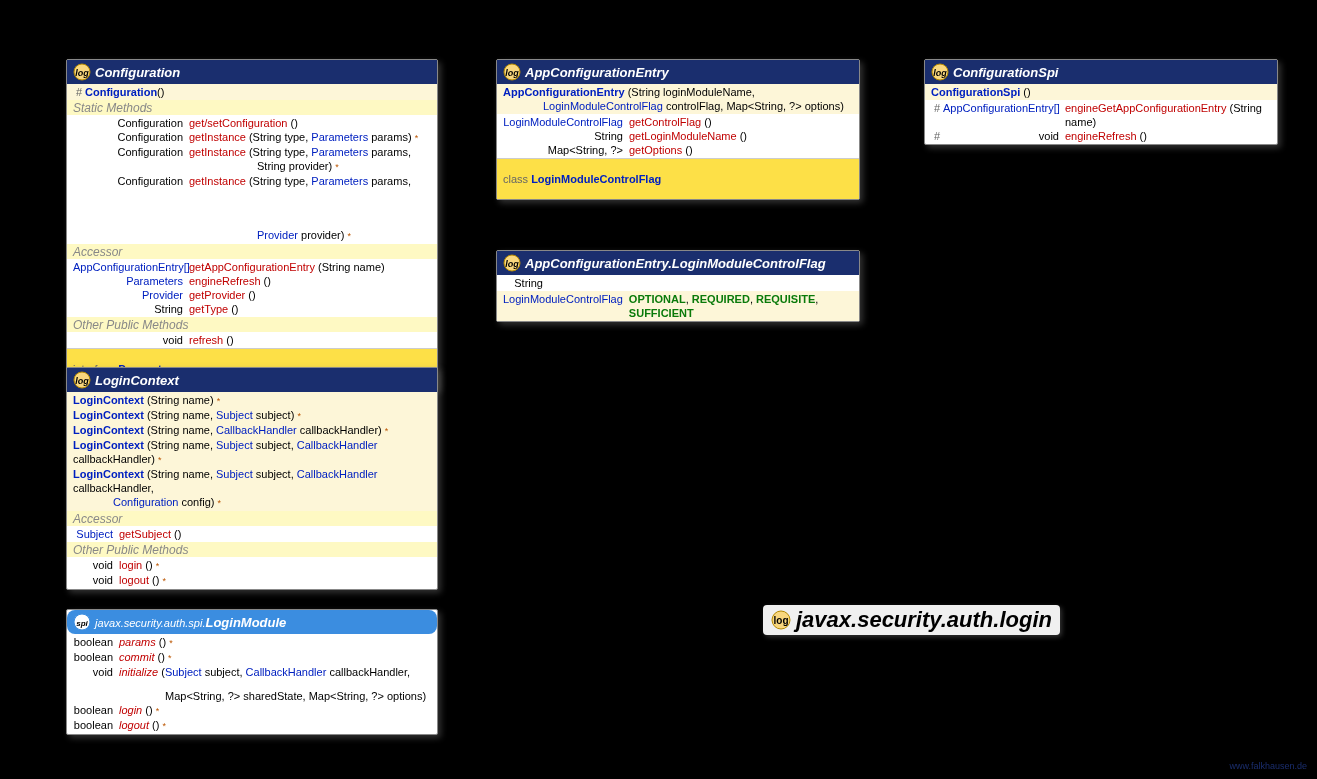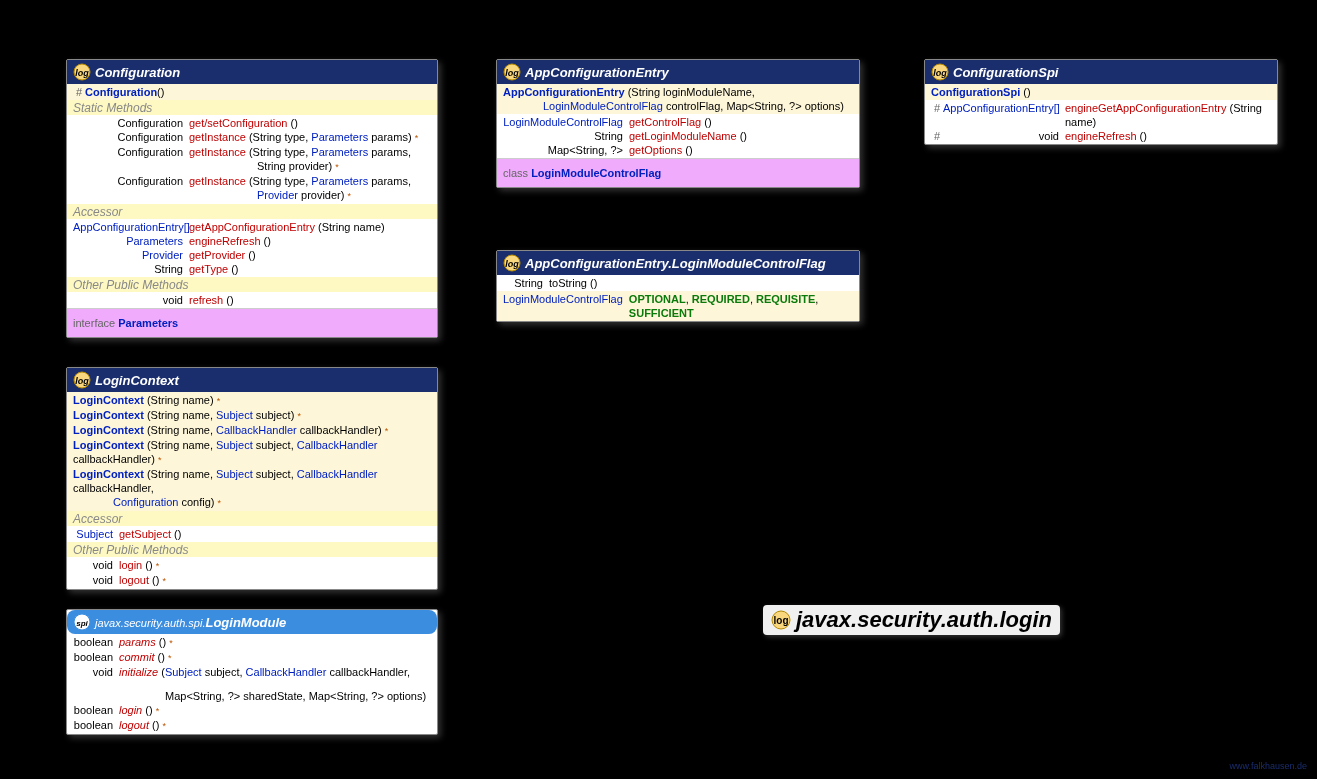--- a/index.html
+++ b/index.html
@@ -66,22 +66,22 @@
   .sig { flex: 1; }
   .prefix-sym { width: 12px; text-align: center; color: #666; flex-shrink: 0; }
   .link { color: #0020c0; }
   .link.bold { font-weight: bold; }
   .red { color: #c00000; }
   .green { color: #0a7a0a; font-weight: bold;}
   .muted { color: #666; }
   .suffix { color: #bb5500; font-size: 9px; }
   .footer-row {
     border-top: 1px solid #ccc;
-    padding: 8px 6px;
-    background: #f0abfc;
+    padding: 14px 6px;
+    background: #fde047;
   }
   .pkg-title {
     position: absolute;
     display: flex;
     align-items: center;
     gap: 5px;
     background: #f0f0f0;
     border-radius: 4px;
     padding: 2px 8px;
     box-shadow: 2px 2px 5px rgba(128,128,128,0.4);
@@ -135,21 +135,21 @@
     <div class="row">
         <span class="ret"></span>
         <span class="sig" style="padding-left:68px;"><span>String provider) </span><span class="suffix">*</span></span>
       </div>
     <div class="row">
         <span class="ret">Configuration</span>
         <span class="sig"><span class="red">getInstance</span><span> (String type, </span><span class="link">Parameters</span><span> params,</span></span>
       </div>
     <div class="row">
         <span class="ret"></span>
-        <span class="sig" style="padding-left:68px;"><span class="link">Provider</span><span> provider) </span><span class="suffix">*</span></span>
+        <span class="sig" style="padding-left:68px;margin-top:40px;"><span class="link">Provider</span><span> provider) </span><span class="suffix">*</span></span>
       </div>
   </div>
   <div class="section-label">Accessor</div>
   <div class="section">
     <div class="row">
         <span class="ret link" style="width:110px">AppConfigurationEntry[]</span>
         <span class="sig"><span class="red">getAppConfigurationEntry</span><span> (String name)</span></span>
       </div>
     <div class="row">
         <span class="ret link">Parameters</span>
@@ -299,21 +299,20 @@
   <div class="classbox-header">
     <svg class="class-icon" width="18" height="18">
         <circle cx="9" cy="9" r="8" fill="#f9d77e" stroke="#b58900"></circle>
         <text x="9" y="13" text-anchor="middle" font-size="9" font-weight="bold" fill="#000" font-family="Arial">log</text>
       </svg>
     <span>AppConfigurationEntry.LoginModuleControlFlag</span>
   </div>
   <div class="section">
     <div class="row">
         <span class="ret narrow">String</span>
-        <span class="sig"><span>toString</span><span> ()</span></span>
       </div>
   </div>
   <div class="section yellow">
     <div class="row">
         <span class="link" style="padding-right:6px">LoginModuleControlFlag</span>
         <span class="sig"><span class="green">OPTIONAL</span>, <span class="green">REQUIRED</span>, <span class="green">REQUISITE</span>, <span class="green">SUFFICIENT</span></span>
       </div>
   </div>
 </div>
 

